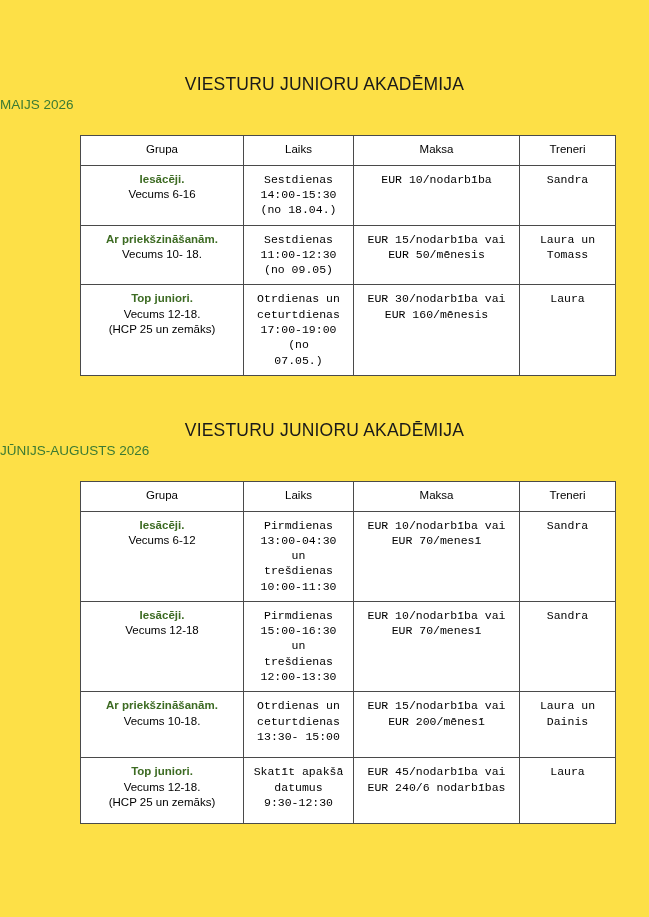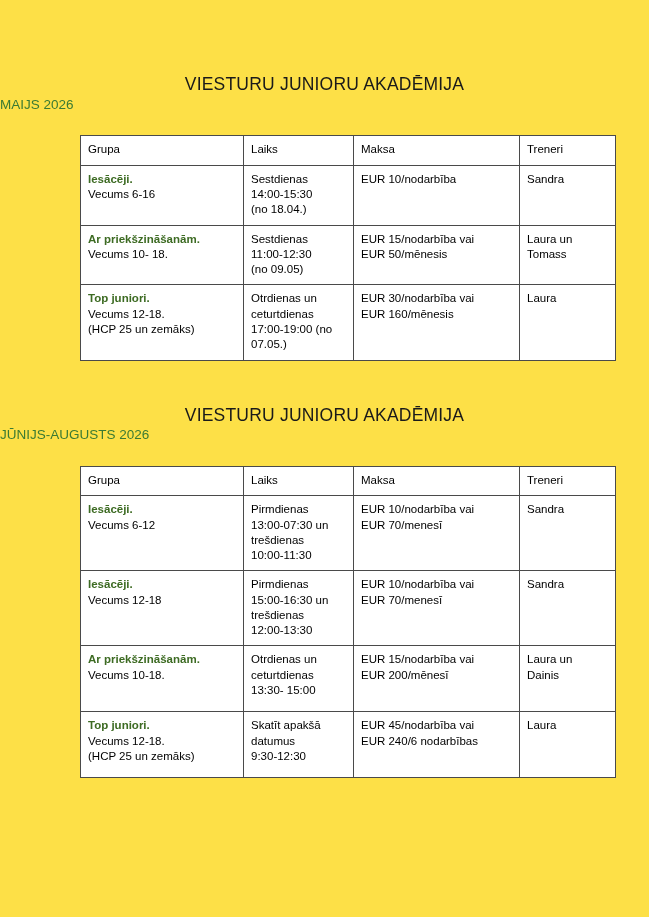--- a/index.html
+++ b/index.html
@@ -51,21 +51,21 @@
     margin: 0 0 0 80px;
     background: #ffffff;
   }
   table.schedule td, table.schedule th {
     border: 1px solid #4a4a4a;
     vertical-align: top;
     padding: 6px 7px 7px 7px;
     font-size: 11.5px;
     line-height: 1.33;
     font-weight: normal;
-    text-align: left;
+    text-align: center;
     color: #000000;
     word-wrap: break-word;
   }
   table.schedule th {
     font-weight: normal;
   }
   .col-grupa   { width: 163px; }
   .col-laiks   { width: 110px; }
   .col-maksa   { width: 166px; }
   .col-treneri { width: 96px; }
@@ -74,21 +74,21 @@
 
   .grp-name {
     display: block;
     color: #3d6b23;
     font-weight: bold;
   }
   .grp-age {
     display: block;
     color: #000000;
   }
-  .cell-line { display: block; }
+  .cell-line { display: block; font-family: Liberation Mono, monospace; }
 
   .spacer-a { height: 74px; }
   .spacer-b { height: 22px; }
   .spacer-c { height: 44px; }
   .spacer-d { height: 22px; }
 
   .r1 td { height: 38px; }
   .r-tall td { height: 52px; }
 </style>
 </head>
@@ -204,21 +204,21 @@
         </tr>
       </thead>
       <tbody>
         <tr class="r-tall">
           <td>
             <span class="grp-name">Iesācēji.</span>
             <span class="grp-age">Vecums 6-12</span>
           </td>
           <td>
             <span class="cell-line">Pirmdienas</span>
-            <span class="cell-line">13:00-07:30 un</span>
+            <span class="cell-line">13:00-04:30 un</span>
             <span class="cell-line">trešdienas</span>
             <span class="cell-line">10:00-11:30</span>
           </td>
           <td>
             <span class="cell-line">EUR 10/nodarbība vai</span>
             <span class="cell-line">EUR 70/menesī</span>
           </td>
           <td>
             <span class="cell-line">Sandra</span>
           </td>

